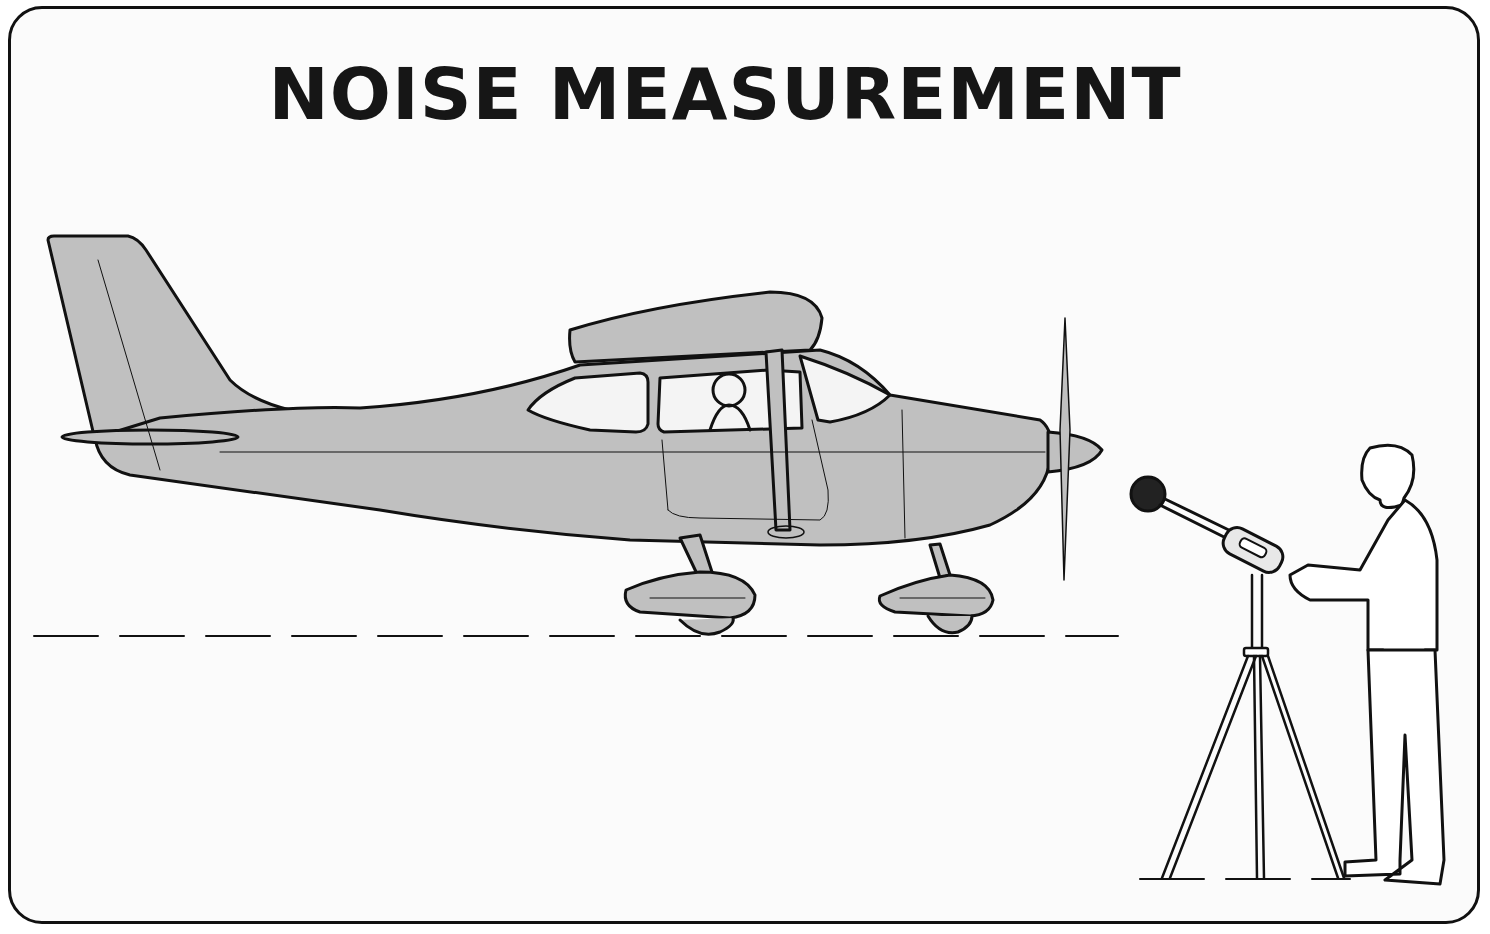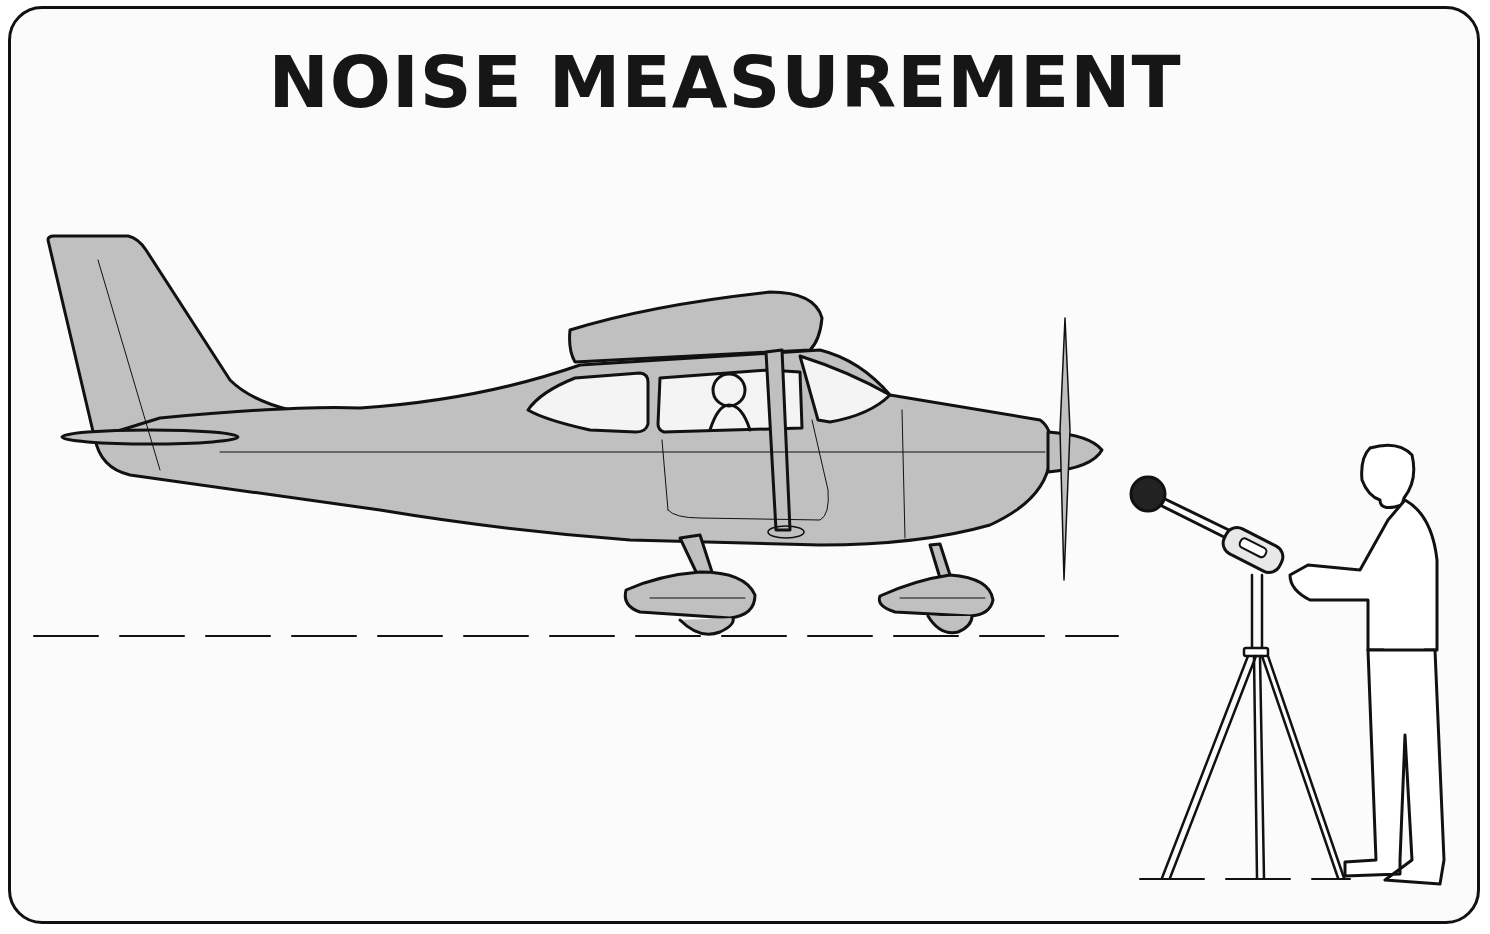--- a/index.html
+++ b/index.html
@@ -1,18 +1,18 @@
 <!DOCTYPE html>
 <html><head>
 <meta charset="utf-8">
 <style>
   html,body{margin:0;padding:0;background:#ffffff;}
   body{width:1490px;height:934px;position:relative;overflow:hidden;font-family:"DejaVu Sans",sans-serif;}
   .frame{position:absolute;left:8px;top:6px;width:1472px;height:918px;border:3px solid #111;border-radius:34px;background:#fbfbfb;box-sizing:border-box;}
-  .title{position:absolute;left:0;width:1450px;top:40px;text-align:center;font-family:"DejaVu Sans",sans-serif;font-weight:bold;font-size:72px;letter-spacing:1px;color:#161616;}
+  .title{position:absolute;left:0;width:1450px;top:52px;text-align:center;font-family:"DejaVu Sans",sans-serif;font-weight:bold;font-size:72px;letter-spacing:1px;color:#161616;}
   svg{position:absolute;left:0;top:0;}
 </style>
 </head>
 <body>
 
 <div class="frame"></div>
 <div class="title">NOISE MEASUREMENT</div>
 
 <svg width="1490" height="934" viewBox="0 0 1490 934">
   <g stroke="#111" stroke-width="3" stroke-linejoin="round" stroke-linecap="round">

